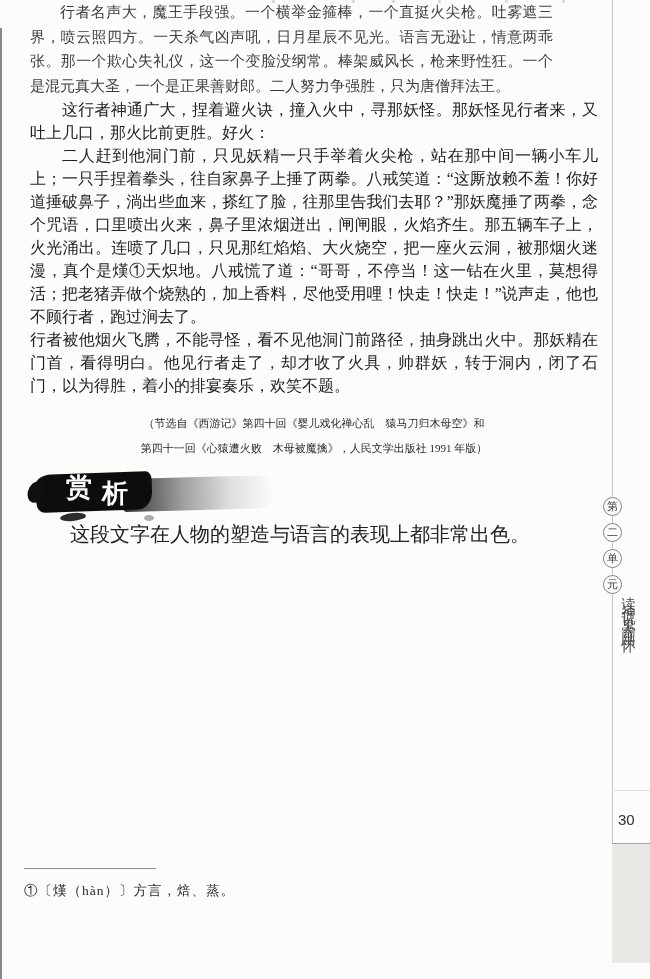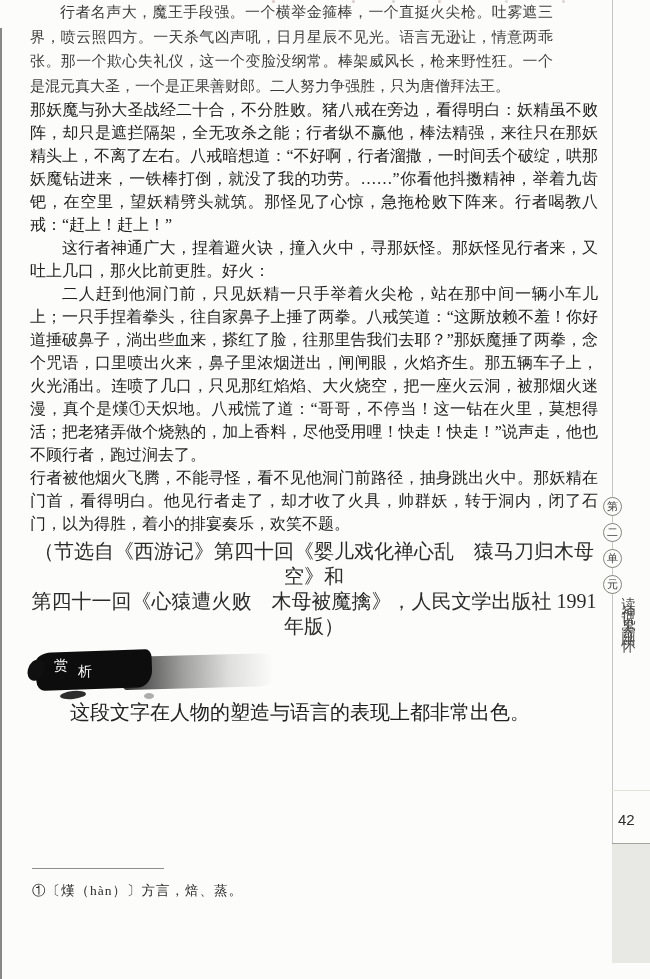--- a/index.html
+++ b/index.html
@@ -11,37 +11,37 @@
 
   
   .speck{position:absolute;top:0;height:3px;width:3px;border-radius:50%;opacity:.5;}
 
   
   .main{position:absolute;left:30px;top:0;width:568px;color:#222;font-size:16px;line-height:23px;text-align:justify;}
   .main p{margin:0;}
   .p-first{margin-top:78px;}
   .p-indent{text-indent:2em;}
   .verse{margin:9px 0 9px 15px;width:523px;font-size:15px;line-height:24.5px;color:#3d3d3d;text-indent:2em;font-family:Liberation Sans, sans-serif;}
-  .attribution{width:568px;text-align:center;font-size:20px;line-height:25px;color:#2b2b2b;margin-top:4px;}
+  .attribution{width:568px;text-align:center;font-size:11px;line-height:25px;color:#2b2b2b;margin-top:14px;}
 
   
   .brush{position:relative;width:260px;height:52px;margin:10px 0 0 -4px;}
   .brush .tail{position:absolute;left:96px;top:6px;width:158px;height:33px;border-radius:2px 18px 22px 4px / 2px 12px 16px 6px;transform:rotate(-1.5deg);
     background:linear-gradient(to right, rgba(25,25,25,.9), rgba(95,95,95,.6) 38%, rgba(175,175,172,.38) 68%, rgba(235,235,232,0) 96%);}
   .brush .ink{position:absolute;left:10px;top:2px;width:116px;height:38px;background:#0d0d0d;border-radius:16px 6px 14px 8px / 10px 8px 18px 10px;transform:rotate(-2deg);}
   .brush .blob1{position:absolute;left:2px;top:10px;width:16px;height:22px;background:#101010;border-radius:60% 40% 55% 45%;transform:rotate(14deg);}
   .brush .blob2{position:absolute;left:34px;top:42px;width:26px;height:8px;background:#161616;border-radius:50%;transform:rotate(-6deg);opacity:.9;}
   .brush .blob3{position:absolute;left:118px;top:44px;width:10px;height:6px;background:#777;border-radius:50%;opacity:.6;}
-  .brush .label{position:absolute;left:28px;top:5px;color:#fff;font-size:14px;font-weight:normal;letter-spacing:10px;font-family:"Liberation Serif","DejaVu Serif",serif;}
+  .brush .label{position:absolute;left:40px;top:5px;color:#fff;font-size:26px;font-weight:bold;letter-spacing:10px;font-family:"Liberation Serif","DejaVu Serif",serif;}
   .brush .label .c2{position:relative;top:6px;}
 
   .appreciation-text{margin-top:14px;font-size:20px;}
 
   
-  .footnote-area{position:absolute;left:32px;top:868px;width:430px;}
+  .footnote-area{position:absolute;left:24px;top:868px;width:430px;}
   .footnote-divider{width:132px;border-top:1px solid #8f8f8a;margin-bottom:13px;}
   .footnote-text{font-size:13.5px;color:#2c2c2c;letter-spacing:1px;}
 
   
   .side-rule{position:absolute;left:612px;top:0;width:1px;height:843px;background:#c6c6c0;}
   .unit-badge{position:absolute;left:603px;width:19px;display:flex;flex-direction:column;gap:7px;}
   .unit-char{width:17px;height:17px;border:1px solid #84847e;border-radius:50%;background:#fcfcfa;color:#3a3a38;font-size:11px;line-height:17px;text-align:center;font-family:"Liberation Serif","DejaVu Serif",serif;}
   .unit-subtitle{position:absolute;left:619px;top:586px;writing-mode:vertical-rl;font-size:14px;letter-spacing:7px;color:#454543;font-family:"Liberation Serif","DejaVu Serif",serif;}
   .pageno-rule{position:absolute;left:612px;top:790px;width:38px;height:1px;background:#e3e3de;}
   .page-number{position:absolute;left:618px;top:811px;font-family:"Liberation Sans","DejaVu Sans",sans-serif;font-size:15px;color:#2e2e2e;}
@@ -55,21 +55,20 @@
   <div class="edge-shadow"></div>
   <div class="speck" style="left:272px;background:#c09090;"></div>
   <div class="speck" style="left:352px;background:#b5a0a0;"></div>
   <div class="speck" style="left:392px;background:#aaaaaa;"></div>
   <div class="speck" style="left:438px;background:#c59a9a;"></div>
   <div class="speck" style="left:505px;background:#b3b3b0;"></div>
   <div class="speck" style="left:562px;background:#bfa8a8;"></div>
 
   <div class="main">
     <p class="verse">行者名声大，魔王手段强。一个横举金箍棒，一个直挺火尖枪。吐雾遮三界，喷云照四方。一天杀气凶声吼，日月星辰不见光。语言无逊让，情意两乖张。那一个欺心失礼仪，这一个变脸没纲常。棒架威风长，枪来野性狂。一个是混元真大圣，一个是正果善财郎。二人努力争强胜，只为唐僧拜法王。</p>
-    <p>那妖魔与孙大圣战经二十合，不分胜败。猪八戒在旁边，看得明白：妖精虽不败阵，却只是遮拦隔架，全无攻杀之能；行者纵不赢他，棒法精强，来往只在那妖精头上，不离了左右。八戒暗想道：“不好啊，行者溜撒，一时间丢个破绽，哄那妖魔钻进来，一铁棒打倒，就没了我的功劳。……”你看他抖擞精神，举着九齿钯，在空里，望妖精劈头就筑。那怪见了心惊，急拖枪败下阵来。行者喝教八戒：“赶上！赶上！”</p>
     <p class="p-indent">这行者神通广大，捏着避火诀，撞入火中，寻那妖怪。那妖怪见行者来，又吐上几口，那火比前更胜。好火：</p>
     <p class="p-indent">二人赶到他洞门前，只见妖精一只手举着火尖枪，站在那中间一辆小车儿上；一只手捏着拳头，往自家鼻子上捶了两拳。八戒笑道：“这厮放赖不羞！你好道捶破鼻子，淌出些血来，搽红了脸，往那里告我们去耶？”那妖魔捶了两拳，念个咒语，口里喷出火来，鼻子里浓烟迸出，闸闸眼，火焰齐生。那五辆车子上，火光涌出。连喷了几口，只见那红焰焰、大火烧空，把一座火云洞，被那烟火迷漫，真个是熯①天炽地。八戒慌了道：“哥哥，不停当！这一钻在火里，莫想得活；把老猪弄做个烧熟的，加上香料，尽他受用哩！快走！快走！”说声走，他也不顾行者，跑过涧去了。</p>
     <p>行者被他烟火飞腾，不能寻怪，看不见他洞门前路径，抽身跳出火中。那妖精在门首，看得明白。他见行者走了，却才收了火具，帅群妖，转于洞内，闭了石门，以为得胜，着小的排宴奏乐，欢笑不题。</p>
     <div class="attribution">
       <div>（节选自《西游记》第四十回《婴儿戏化禅心乱　猿马刀归木母空》和</div>
       <div>第四十一回《心猿遭火败　木母被魔擒》，人民文学出版社 1991 年版）</div>
     </div>
 
     <div class="brush">
       <div class="tail"></div>
@@ -93,16 +92,16 @@
   <div class="unit-badge" style="top:497px;">
     <div class="unit-char">第</div>
     <div class="unit-char">二</div>
     <div class="unit-char">单</div>
     <div class="unit-char">元</div>
   </div>
 
   <div class="unit-subtitle">读神说鬼寄幽怀</div>
 
   <div class="pageno-rule"></div>
-  <div class="page-number">42</div>
+  <div class="page-number">30</div>
   <div class="edge-shade"></div>
 
 </div>
 
 </body></html>

